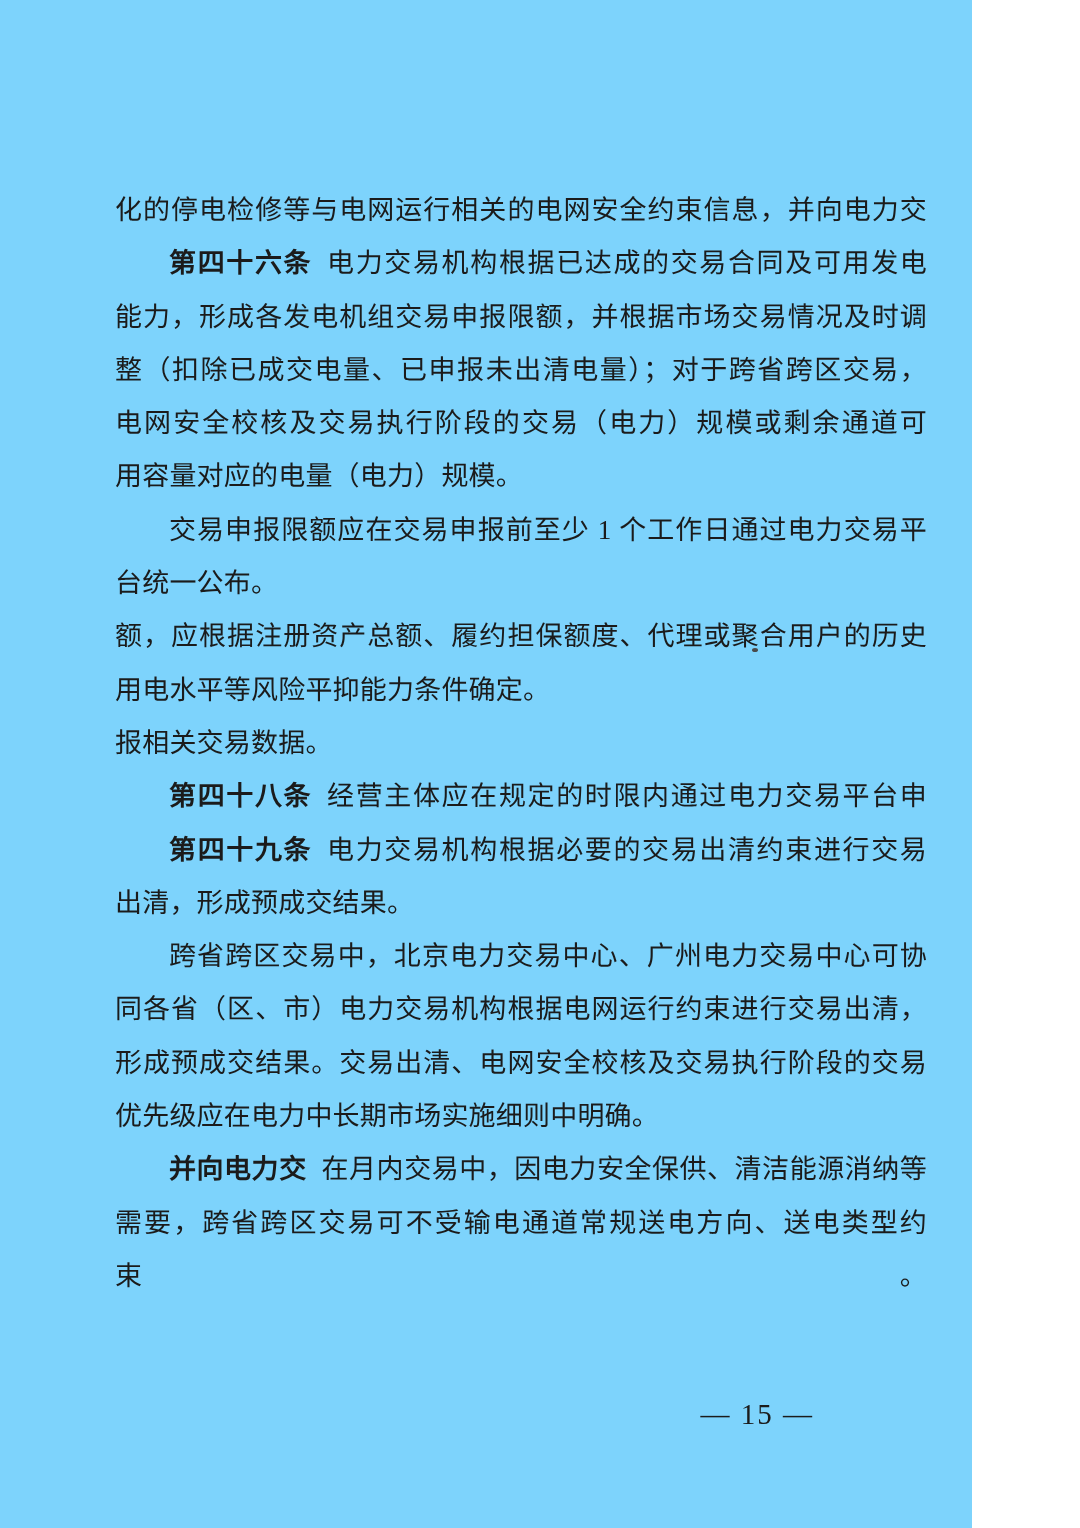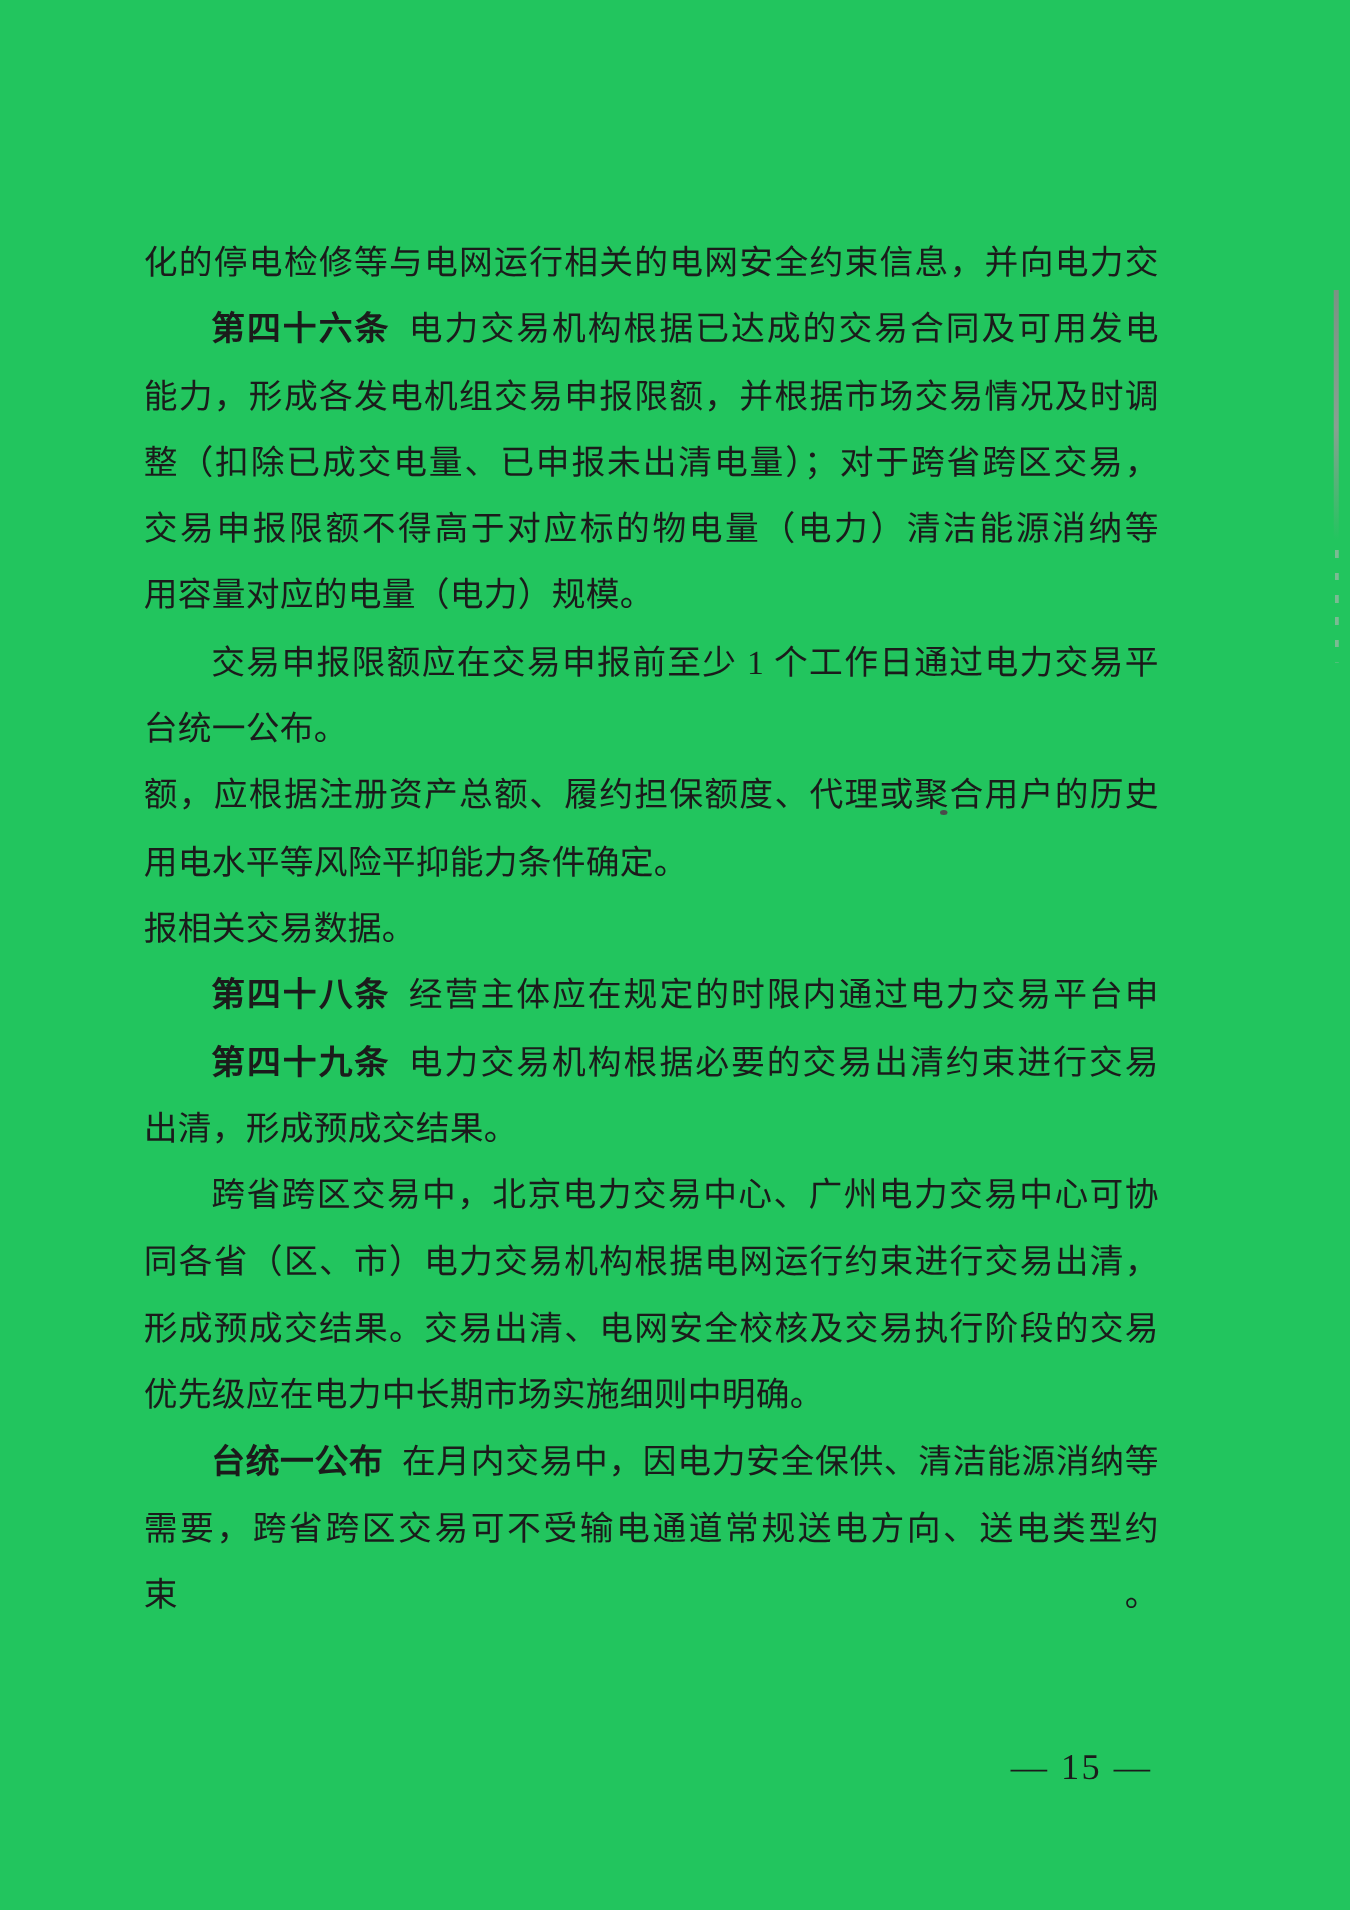--- a/index.html
+++ b/index.html
@@ -1,20 +1,20 @@
 <!DOCTYPE html>
 <html lang="zh-CN"><head>
 <meta charset="utf-8">
 <style>
   html, body { margin: 0; padding: 0; background: #ffffff; }
   .page {
     position: relative;
-    width: 1080px;
+    width: 972px;
     height: 1528px;
-    background: #22c55e;
+    background: #7dd3fc;
     font-family: "Liberation Serif", "DejaVu Serif", serif;
     color: #1b1b1b;
     overflow: hidden;
   }
   .text-block {
     position: absolute;
     left: 115px;
     top: 184px;
     width: 812px;
   }
@@ -69,35 +69,35 @@
 </style>
 </head>
 <body>
 
 <div class="page">
   <div class="text-block">
       <div class="line fill">化的停电检修等与电网运行相关的电网安全约束信息，并向电力交</div>
       <div class="line indent fill"><span class="article-no">第四十六条</span><span>电力交易机构根据已达成的交易合同及可用发电</span></div>
       <div class="line fill">能力，形成各发电机组交易申报限额，并根据市场交易情况及时调</div>
       <div class="line fill">整（扣除已成交电量、已申报未出清电量）；对于跨省跨区交易，</div>
-      <div class="line fill">交易申报限额不得高于对应标的物电量（电力）清洁能源消纳等</div>
+      <div class="line fill">电网安全校核及交易执行阶段的交易（电力）规模或剩余通道可</div>
       <div class="line">用容量对应的电量（电力）规模。</div>
       <div class="line indent fill">交易申报限额应在交易申报前至少 1 个工作日通过电力交易平</div>
       <div class="line">台统一公布。</div>
       <div class="line fill">额，应根据注册资产总额、履约担保额度、代理或聚合用户的历史</div>
       <div class="line">用电水平等风险平抑能力条件确定。</div>
       <div class="line">报相关交易数据。</div>
       <div class="line indent fill"><span class="article-no">第四十八条</span><span>经营主体应在规定的时限内通过电力交易平台申</span></div>
       <div class="line indent fill"><span class="article-no">第四十九条</span><span>电力交易机构根据必要的交易出清约束进行交易</span></div>
       <div class="line">出清，形成预成交结果。</div>
       <div class="line indent fill">跨省跨区交易中，北京电力交易中心、广州电力交易中心可协</div>
       <div class="line fill">同各省（区、市）电力交易机构根据电网运行约束进行交易出清，</div>
       <div class="line fill">形成预成交结果。交易出清、电网安全校核及交易执行阶段的交易</div>
       <div class="line">优先级应在电力中长期市场实施细则中明确。</div>
-      <div class="line indent fill"><span class="article-no">台统一公布</span><span>在月内交易中，因电力安全保供、清洁能源消纳等</span></div>
+      <div class="line indent fill"><span class="article-no">并向电力交</span><span>在月内交易中，因电力安全保供、清洁能源消纳等</span></div>
       <div class="line fill">需要，跨省跨区交易可不受输电通道常规送电方向、送电类型约束。</div>
     </div>
   <div class="footer">
     <span>— 15 —</span>
   </div>
   <div class="scan-artifact-v"></div>
   <div class="scan-artifact-v2"></div>
   <div class="scan-dot"></div>
 </div>
 

